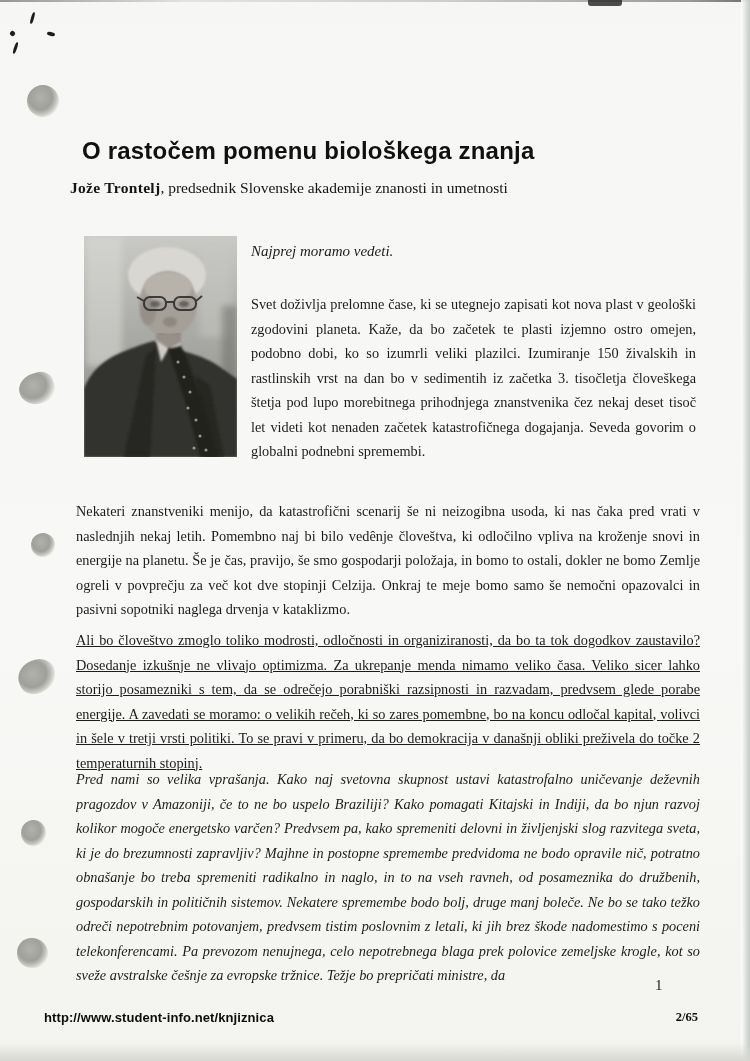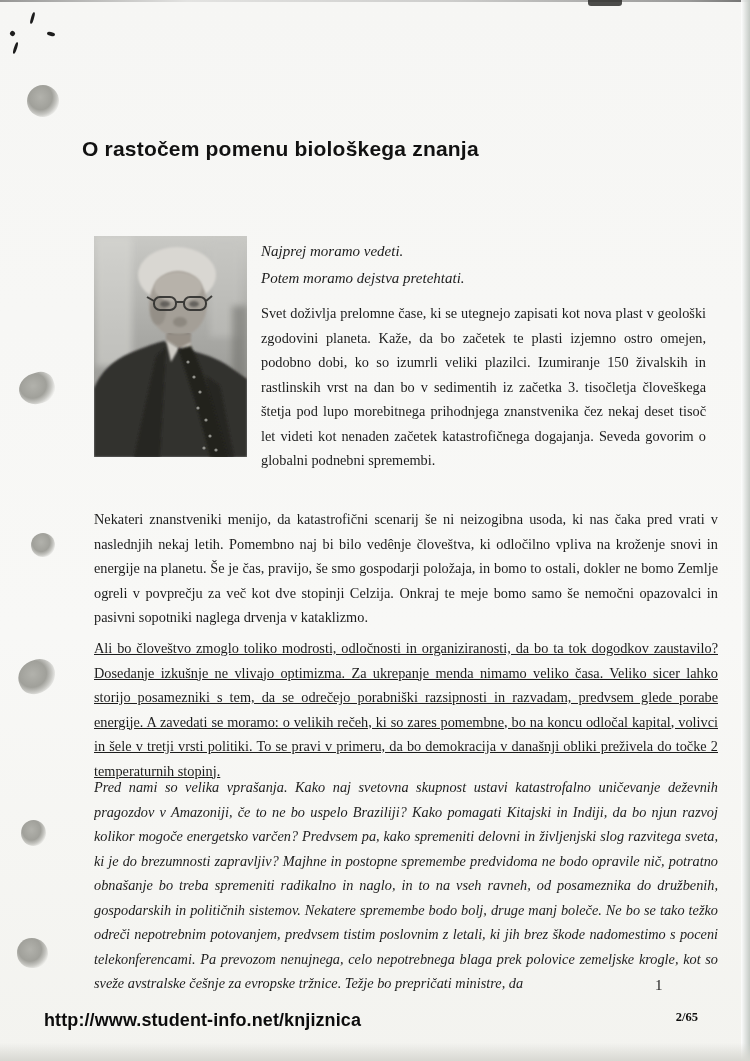--- a/index.html
+++ b/index.html
@@ -20,38 +20,38 @@
 
   .dot{position:absolute;background:radial-gradient(ellipse at 42% 38%, #b2b2ac 0%, #a0a09a 45%, rgba(160,160,154,.55) 62%, rgba(160,160,154,0) 78%);border-radius:50%;}
   .dot.d1{left:27px;top:85px;width:32px;height:32px;}
   .dot.d2{left:19px;top:373px;width:36px;height:31px;border-radius:55% 45% 50% 58%;transform:rotate(-18deg);}
   .dot.d3{left:31px;top:533px;width:24px;height:24px;}
   .dot.d4{left:18px;top:660px;width:38px;height:33px;border-radius:52% 48% 58% 46%;transform:rotate(-24deg);}
   .dot.d5{left:21px;top:820px;width:25px;height:26px;}
   .dot.d6{left:17px;top:938px;width:31px;height:30px;border-radius:50% 55% 48% 52%;}
 
   
-  .title{position:absolute;left:82px;top:137px;font-family:"Liberation Sans",sans-serif;font-weight:bold;font-size:21px;letter-spacing:.2px;color:#111;}
+  .title{position:absolute;left:82px;top:137px;font-family:"Liberation Sans",sans-serif;font-weight:bold;font-size:24px;letter-spacing:.2px;color:#111;}
   .author{position:absolute;left:70px;top:179px;font-size:15.5px;color:#151515;}
   .author b{letter-spacing:.3px;}
 
-  .content{position:absolute;left:82px;top:233px;width:624px;font-size:14.3px;line-height:24.5px;text-align:justify;}
+  .content{position:absolute;left:72px;top:233px;width:624px;font-size:14.3px;line-height:24.5px;text-align:justify;}
   .media::after{content:"";display:block;clear:both;}
   .photo{float:left;width:153px;height:221px;margin:3px 14px 16px 12px;background:#9b9b97;}
   .photo svg{display:block;width:153px;height:221px;}
   .motto{padding-top:5px;font-style:italic;font-size:15px;line-height:27px;text-align:left;}
-  .p1{margin:9px 0 0 0;}
-  .para{position:absolute;left:0;width:624px;margin:12px;overflow:hidden;}
+  .p1{margin:27px 0 0 0;}
+  .para{position:absolute;left:0;width:624px;margin:4px;overflow:hidden;}
   .p2{top:262px;height:125px;}
   .p3{top:391px;height:150px;text-decoration:underline;}
   .p4{top:530px;height:223px;font-style:italic;}
 
   .page-number{position:absolute;left:655px;top:977px;font-size:15px;color:#222;}
 
-  .footer-url{position:absolute;left:44px;top:1010px;font-family:"Liberation Sans",sans-serif;font-weight:bold;font-size:18px;color:#0c0c0c;letter-spacing:.1px;}
+  .footer-url{position:absolute;left:44px;top:1010px;font-family:"Liberation Sans",sans-serif;font-weight:bold;font-size:13px;color:#0c0c0c;letter-spacing:.1px;}
   .footer-page{position:absolute;right:52px;top:1010px;font-family:Liberation Serif, serif;font-weight:bold;font-size:12.5px;color:#0c0c0c;}
 </style>
 </head>
 <body>
 
 <div class="page">
 
   <div class="top-edge"></div>
   <div class="top-dark-chunk"></div>
   <div class="right-edge"></div>
@@ -63,20 +63,21 @@
   <div class="ink m4"></div>
 
   <div class="dot d1"></div>
   <div class="dot d2"></div>
   <div class="dot d3"></div>
   <div class="dot d4"></div>
   <div class="dot d5"></div>
   <div class="dot d6"></div>
 
   <div class="title">O rastočem pomenu biološkega znanja</div>
+  <div class="author"><b>Jože Trontelj</b><span>, predsednik Slovenske akademije znanosti in umetnosti</span></div>
 
   <div class="content">
 
     <div class="media">
       <div class="photo">
         <svg viewBox="0 0 153 221" preserveAspectRatio="none">
           <defs>
             <linearGradient id="pbg" x1="0" y1="0" x2="0" y2="1">
               <stop offset="0" stop-color="#c9c9c5"></stop>
               <stop offset="0.45" stop-color="#a9a9a5"></stop>
@@ -130,21 +131,20 @@
               <circle cx="104" cy="172" r="1.6"></circle>
             <circle cx="112" cy="184" r="1.6"></circle>
               <circle cx="116" cy="200" r="1.6"></circle>
             <circle cx="110" cy="212" r="1.6"></circle>
               <circle cx="122" cy="214" r="1.6"></circle>
           </g>
         </svg>
       </div>
       <div class="motto">
         <div>Najprej moramo vedeti.</div>
-        <div>Potem moramo dejstva pretehtati.</div>
       </div>
       <p class="p1">Svet doživlja prelomne čase, ki se utegnejo zapisati kot nova plast v geološki zgodovini planeta. Kaže, da bo začetek te plasti izjemno ostro omejen, podobno dobi, ko so izumrli veliki plazilci. Izumiranje 150 živalskih in rastlinskih vrst na dan bo v sedimentih iz začetka 3. tisočletja človeškega štetja pod lupo morebitnega prihodnjega znanstvenika čez nekaj deset tisoč let videti kot nenaden začetek katastrofičnega dogajanja. Seveda govorim o globalni podnebni spremembi.</p>
     </div>
 
     <p class="para p2">Nekateri znanstveniki menijo, da katastrofični scenarij še ni neizogibna usoda, ki nas čaka pred vrati v naslednjih nekaj letih. Pomembno naj bi bilo vedênje človeštva, ki odločilno vpliva na kroženje snovi in energije na planetu. Še je čas, pravijo, še smo gospodarji položaja, in bomo to ostali, dokler ne bomo Zemlje ogreli v povprečju za več kot dve stopinji Celzija. Onkraj te meje bomo samo še nemočni opazovalci in pasivni sopotniki naglega drvenja v kataklizmo.</p>
     <p class="para p3">Ali bo človeštvo zmoglo toliko modrosti, odločnosti in organiziranosti, da bo ta tok dogodkov zaustavilo? Dosedanje izkušnje ne vlivajo optimizma. Za ukrepanje menda nimamo veliko časa. Veliko sicer lahko storijo posamezniki s tem, da se odrečejo porabniški razsipnosti in razvadam, predvsem glede porabe energije. A zavedati se moramo: o velikih rečeh, ki so zares pomembne, bo na koncu odločal kapital, volivci in šele v tretji vrsti politiki. To se pravi v primeru, da bo demokracija v današnji obliki preživela do točke 2 temperaturnih stopinj.</p>
     <p class="para p4">Pred nami so velika vprašanja. Kako naj svetovna skupnost ustavi katastrofalno uničevanje deževnih pragozdov v Amazoniji, če to ne bo uspelo Braziliji? Kako pomagati Kitajski in Indiji, da bo njun razvoj kolikor mogoče energetsko varčen? Predvsem pa, kako spremeniti delovni in življenjski slog razvitega sveta, ki je do brezumnosti zapravljiv? Majhne in postopne spremembe predvidoma ne bodo opravile nič, potratno obnašanje bo treba spremeniti radikalno in naglo, in to na vseh ravneh, od posameznika do družbenih, gospodarskih in političnih sistemov. Nekatere spremembe bodo bolj, druge manj boleče. Ne bo se tako težko odreči nepotrebnim potovanjem, predvsem tistim poslovnim z letali, ki jih brez škode nadomestimo s poceni telekonferencami. Pa prevozom nenujnega, celo nepotrebnega blaga prek polovice zemeljske krogle, kot so sveže avstralske češnje za evropske tržnice. Težje bo prepričati ministre, da</p>
   </div>
 
   <div class="page-number">1</div>

